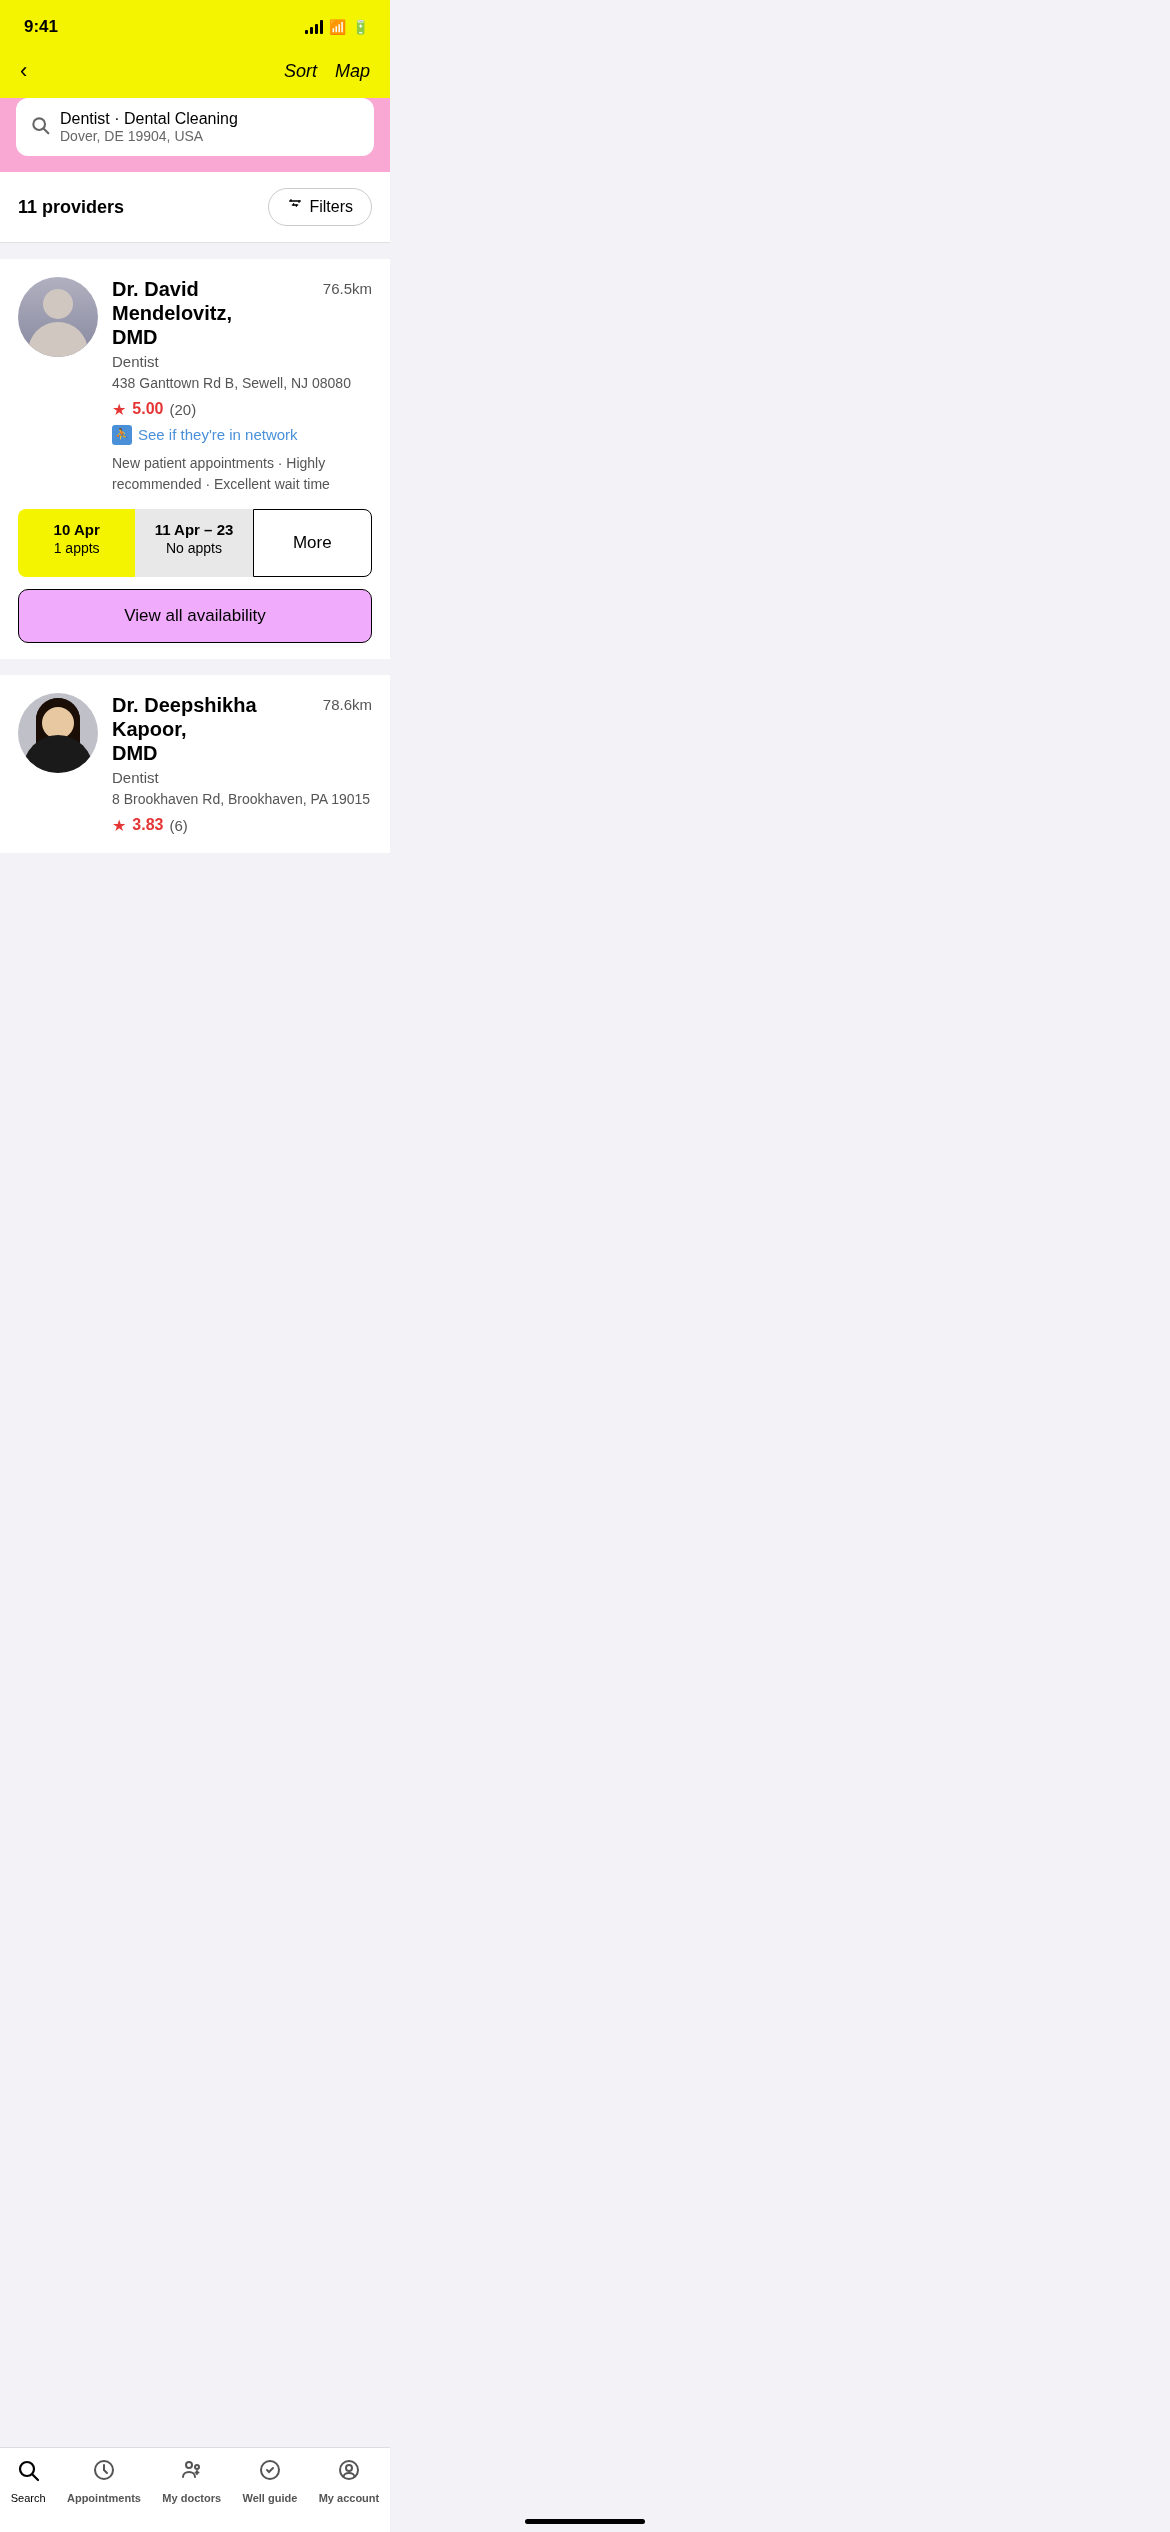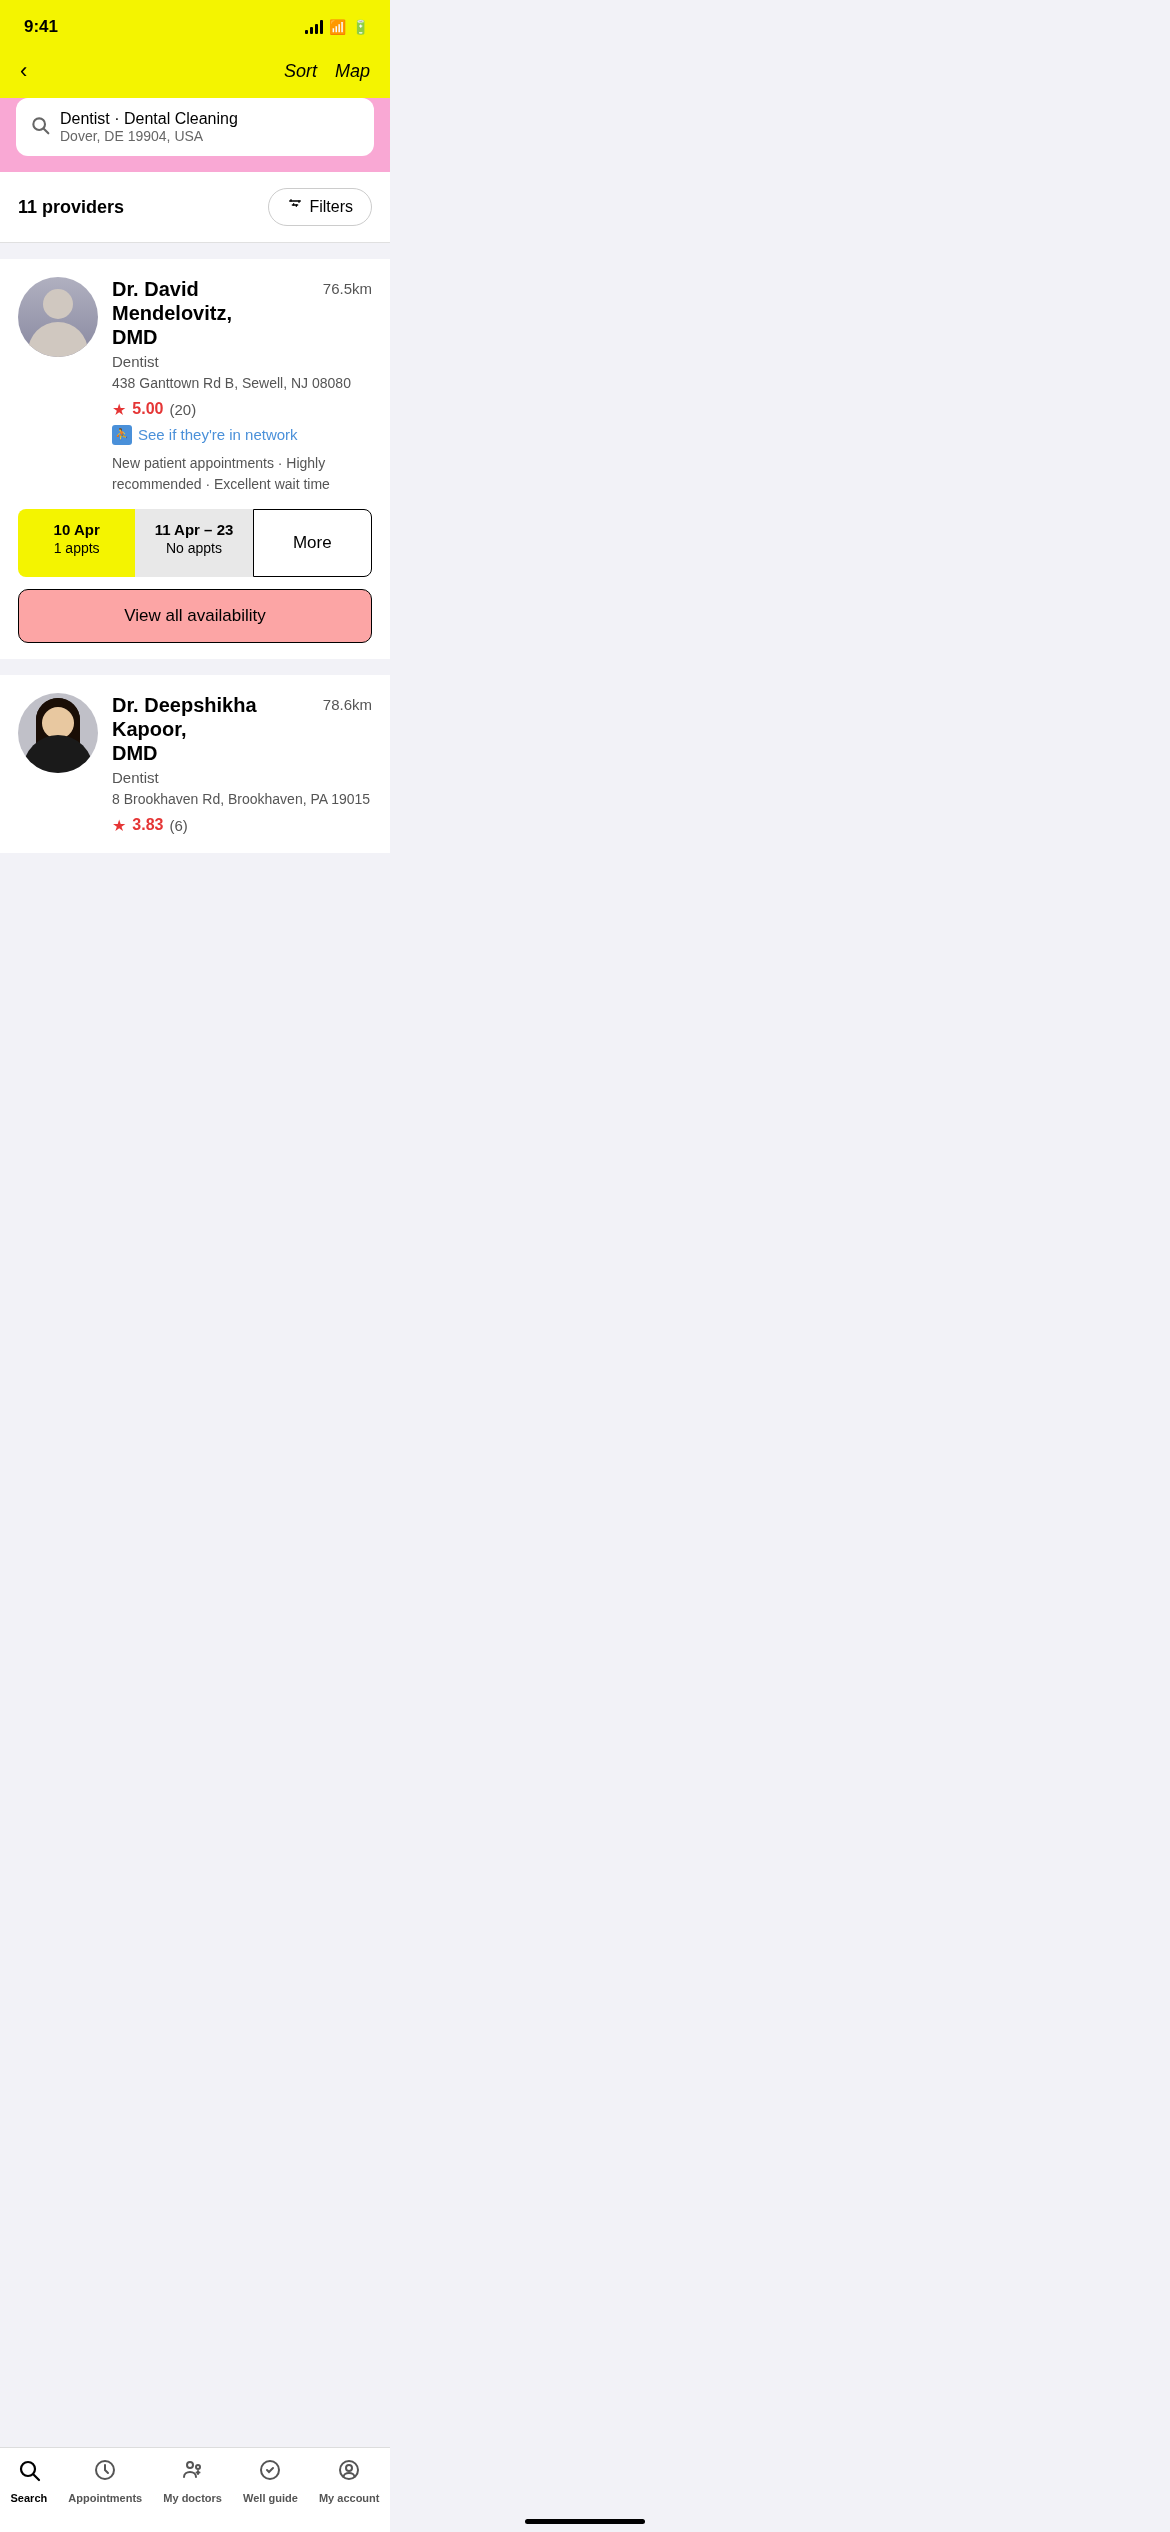--- a/index.html
+++ b/index.html
@@ -306,21 +306,21 @@
     }
 
     
     .view-all-btn {
       display: block;
       width: calc(100% - 0px);
       margin: 12px 0 0 0;
       padding: 16px;
       border: 1.5px solid #000;
       border-radius: 10px;
-      background: #fca5a5;
+      background: #f0abfc;
       text-align: center;
       font-size: 17px;
       font-weight: 500;
       color: #000;
       cursor: pointer;
     }
 
     .card-padding-bottom {
       padding-bottom: 16px;
     }
@@ -356,21 +356,21 @@
       color: #555;
     }
     .nav-label {
       font-size: 11px;
       color: #555;
       font-weight: 700;
     }
     .nav-item.active .nav-icon,
     .nav-item.active .nav-label {
       color: #000;
-      font-weight: 700;
+      font-weight: 400;
     }
 
     
     .home-indicator {
       position: fixed;
       bottom: 8px;
       left: 50%;
       transform: translateX(-50%);
       width: 120px;
       height: 5px;

